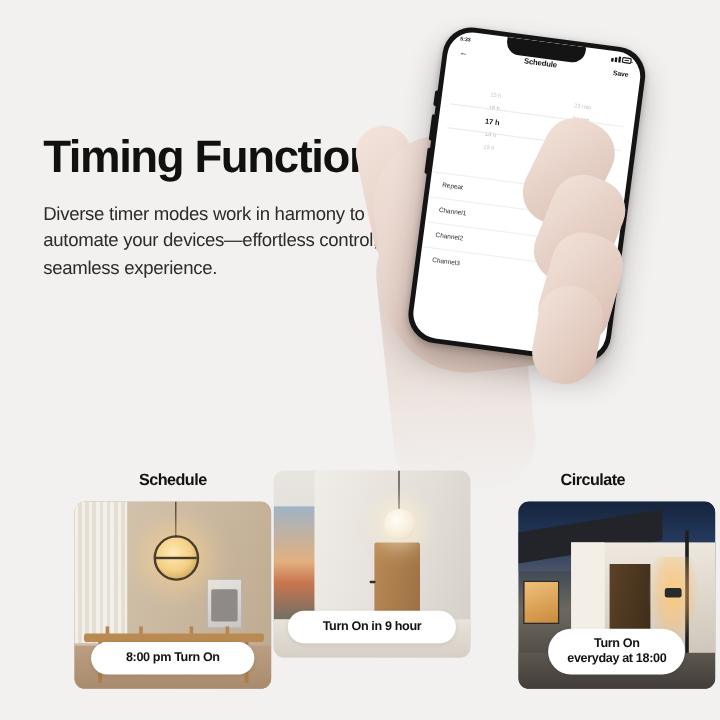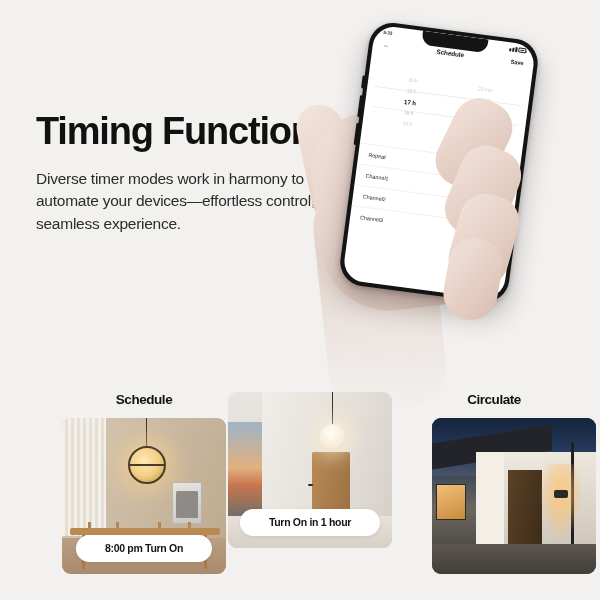--- a/index.html
+++ b/index.html
@@ -316,33 +316,37 @@
 
   <div class="card-col c2">
     <div class="card-img img-entry">
       <div class="hall-wall"></div>
       <div class="sunset"></div>
       <div class="hall-floor"></div>
       <div class="door"></div>
       <div class="handle"></div>
       <div class="globe-cord"></div>
       <div class="globe-lamp"></div>
-      <div class="pill">Turn On in 1 hour</div>
+      <div class="pill">Turn On in 9 hour</div>
     </div>
   </div>
 
   <div class="card-col c3">
     <div class="card-title">Circulate</div>
     <div class="card-img img-ext">
       <div class="sky"></div>
       <div class="roof"></div>
       <div class="facade2"></div>
       <div class="pillar"></div>
       <div class="window-lit"></div>
       <div class="ext-door"></div>
       <div class="gutter"></div>
       <div class="sconce-glow"></div>
       <div class="sconce"></div>
       <div class="ext-ground"></div>
+      <div class="pill two">
+        <span>Turn On</span><br>
+        <span>everyday at 18:00</span>
+      </div>
     </div>
   </div>
 
 </div>
 
 </body></html>

